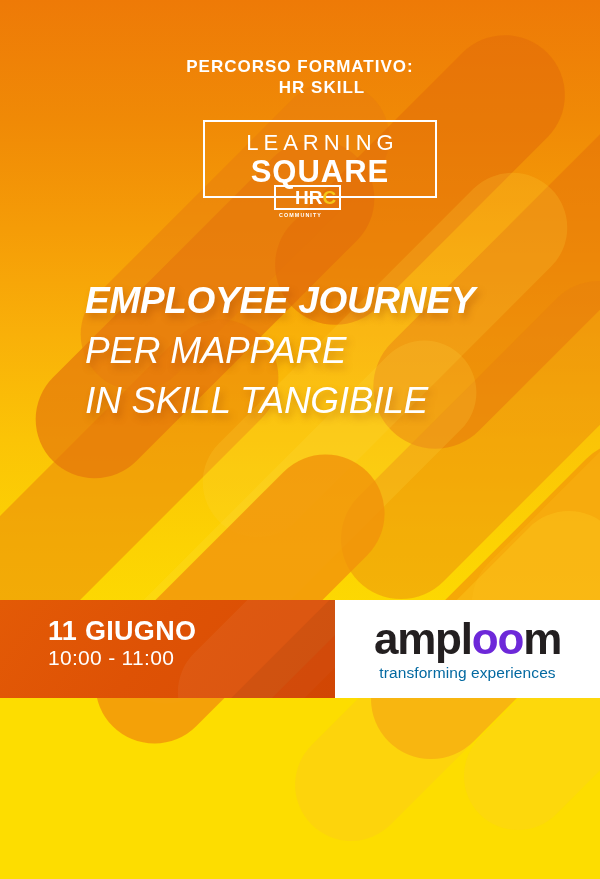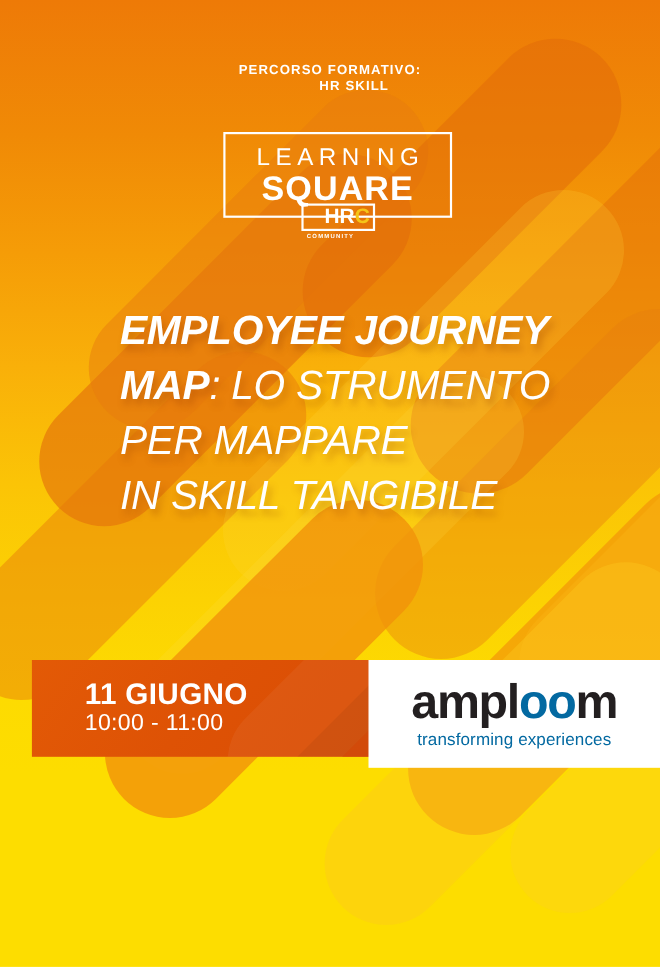--- a/index.html
+++ b/index.html
@@ -34,31 +34,31 @@
     border-radius:999px;
     transform-origin:center;
   }
 
   
   .eyebrow {
     position:absolute; left:0; right:0; top:56px;
     text-align:center;
     color:#fff;
     font-weight:bold;
-    font-size:12px;
+    font-size:17px;
     letter-spacing:1.0px;
     line-height:1.25;
   }
   .eyebrow .l2 { display:block;margin-left:44px; }
 
   
   .ls-box {
     position:absolute;
     left:203px; top:120px;
-    width:208px; height:78px;
+    width:234px; height:78px;
     border:2px solid #ffffff;
   }
   .ls-learning {
     position:absolute; left:0; right:0; top:8px;
     text-align:center;
     color:#fff;
     font-size:22px;
     font-weight:300;
     letter-spacing:5.0px;
     text-indent:5px;
@@ -109,32 +109,31 @@
     left:85px; top:276px;
     width:510px;
     color:#ffffff;
     font-style:italic;
     font-size:37px;
     line-height:50px;
     letter-spacing:-0.3px;
     text-shadow:3px 5px 7px rgba(150,60,0,0.34);
     white-space:nowrap;
   }
-  .headline .ln { display:block;margin-left:24px; }
+  .headline .ln { display:block; }
   .headline .b { font-weight:bold; }
   .headline .r { font-weight:normal; }
 
   
   .bar {
     position:absolute;
     left:0; top:600px;
-    width:335px; height:88px;
+    width:335px; height:98px;
     background:linear-gradient(125deg,#E35A06 0%,#DE5205 45%,#D94C05 100%);
     overflow:hidden;
-    margin-left:29px;
   }
   .bar-deco { position:absolute; inset:0; overflow:hidden; }
   .bar-text { position:absolute; left:48px; top:16px; }
   .bar-date {
     color:#ffffff;
     font-size:27px;
     font-weight:bold;
     letter-spacing:0.3px;
     line-height:1.12;
   }
@@ -157,21 +156,21 @@
     align-items:center;
     justify-content:center;
   }
   .logo-word {
     font-size:44px;
     font-weight:bold;
     letter-spacing:-1.2px;
     line-height:1;
     color:#231F20;
   }
-  .logo-word .oo { color:#0369a1; }
+  .logo-word .oo { color:#6d28d9; }
   .logo-tag {
     margin-top:3px;
     font-size:15.5px;
     color:#0369a1;
     letter-spacing:0.1px;
     font-weight:normal;
   }
 </style>
 </head>
 <body>
@@ -237,23 +236,20 @@
   <div class="hrc">
     <span class="hrc-mark">
       <span class="hrc-hr">HR</span><span class="hrc-c">C</span>
     </span>
     <span class="hrc-sub">COMMUNITY</span>
   </div>
 
   <div class="headline">
     <span class="ln">
       <span class="b">EMPLOYEE JOURNEY</span>
-    </span>
-    <span class="ln">
-      <span class="b">MAP</span><span class="r">: LO STRUMENTO</span>
     </span>
     <span class="ln r">PER MAPPARE</span>
     <span class="ln r">IN SKILL TANGIBILE</span>
   </div>
 
   <div class="bar">
     <div class="bar-deco">
       <div class="cap" style="left:150px; top:-30px; width:300px; height:110px;
                   transform:rotate(-45deg);
                   background:rgba(255,255,255,0.05);"></div>

